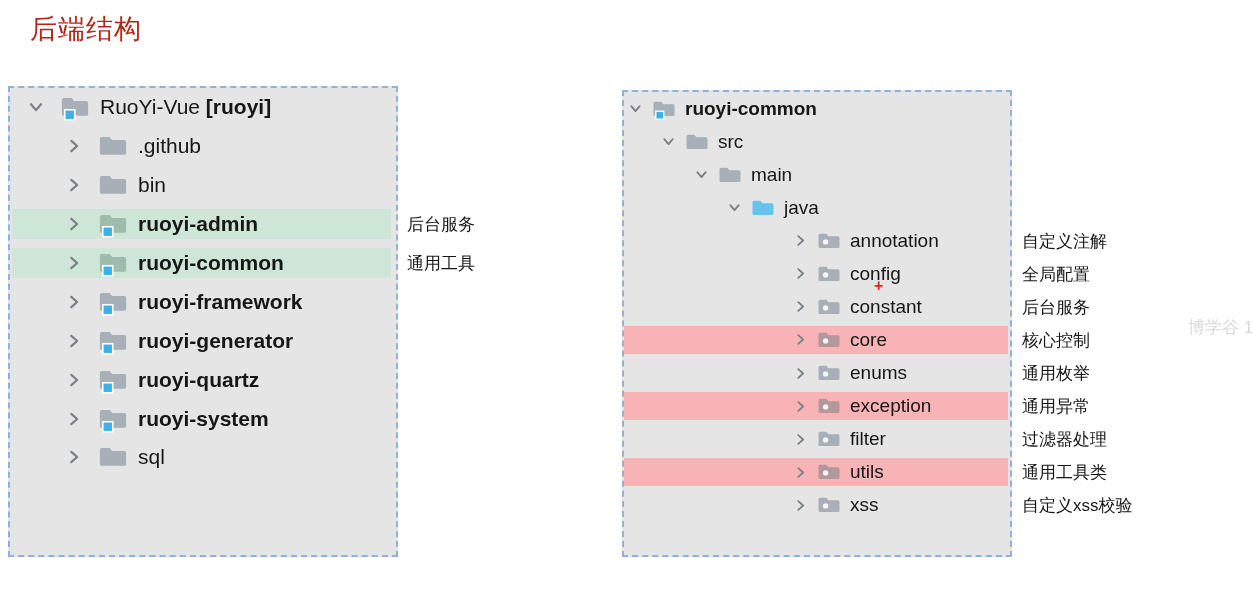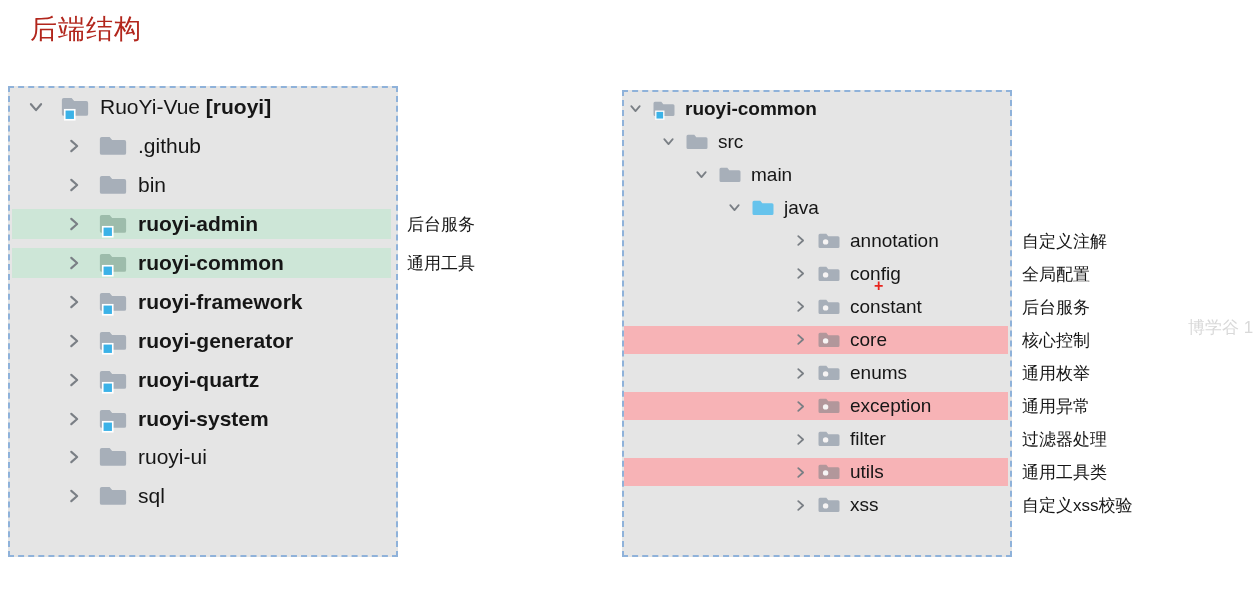--- a/index.html
+++ b/index.html
@@ -197,33 +197,20 @@
         <span class="chev">
           <svg width="18" height="18" viewBox="0 0 16 16">
     <polyline points="5.6,3.4 10.8,8 5.6,12.6" fill="none" stroke="#7a7f85" stroke-width="1.9" stroke-linecap="round" stroke-linejoin="round"></polyline>
           </svg>
         </span>
         <span class="icon">
           <svg width="30" height="28" viewBox="0 0 24 22">
     <path d="M1.5 5.2 Q1.5 3.7 3 3.7 H9.3 L11.3 6.2 H21 Q22.5 6.2 22.5 7.7 V16.5 Q22.5 18 21 18 H3 Q1.5 18 1.5 16.5 Z" fill="#a7afb9"></path>
     </svg>
         </span>
-        <span class="label">ruoyi-ui</span>
-      </div>
-      <div class="row" style="padding-left: 54px;">
-        <span class="chev">
-          <svg width="18" height="18" viewBox="0 0 16 16">
-    <polyline points="5.6,3.4 10.8,8 5.6,12.6" fill="none" stroke="#7a7f85" stroke-width="1.9" stroke-linecap="round" stroke-linejoin="round"></polyline>
-          </svg>
-        </span>
-        <span class="icon">
-          <svg width="30" height="28" viewBox="0 0 24 22">
-    <path d="M1.5 5.2 Q1.5 3.7 3 3.7 H9.3 L11.3 6.2 H21 Q22.5 6.2 22.5 7.7 V16.5 Q22.5 18 21 18 H3 Q1.5 18 1.5 16.5 Z" fill="#a7afb9"></path>
-    </svg>
-        </span>
         <span class="label">sql</span>
       </div>
     </div>
   <div class="panel" id="right-panel">
       <div class="row" style="padding-left: 2px;">
         <span class="chev">
           <svg width="15" height="15" viewBox="0 0 16 16">
     <polyline points="3.5,5.5 8,10.8 12.5,5.5" fill="none" stroke="#7a7f85" stroke-width="1.9" stroke-linecap="round" stroke-linejoin="round"></polyline>
           </svg>
         </span>

